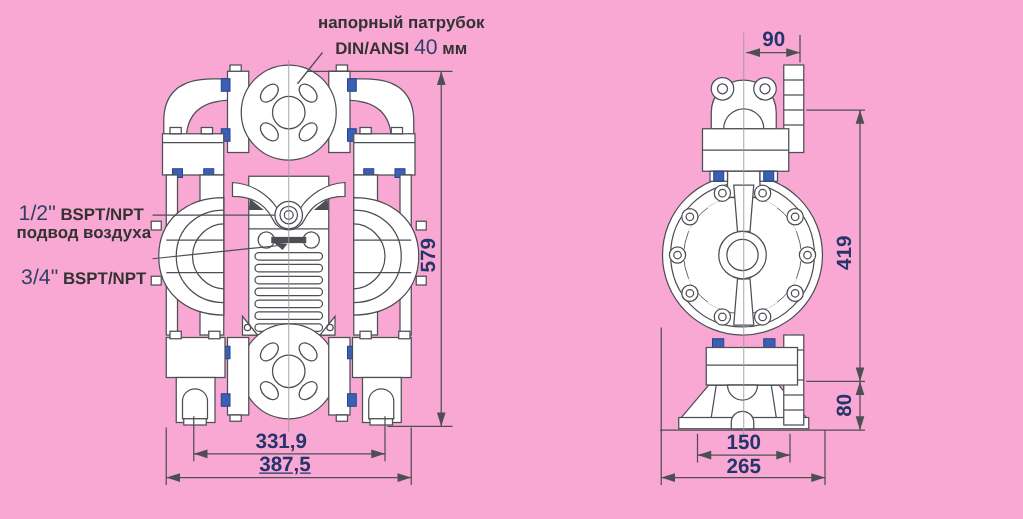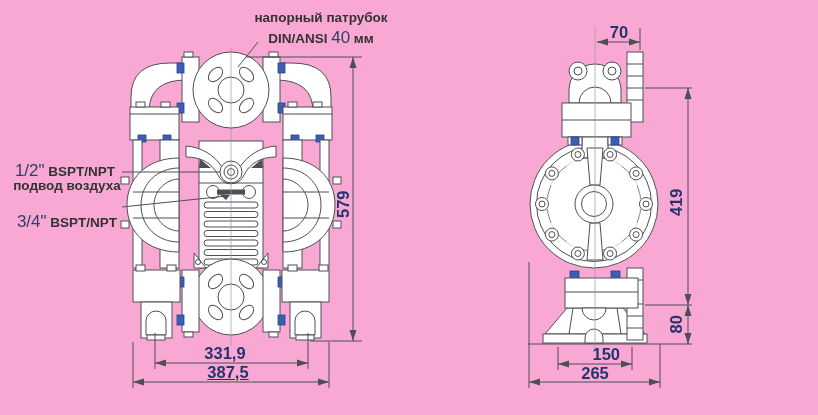--- a/index.html
+++ b/index.html
@@ -319,19 +319,19 @@
 
 <div class="lbl" style="left:2px;top:212px;width:130px;">
   <span class="num">3/4"</span>
   <span>BSPT/NPT</span>
 </div>
 
 <div class="dim rot" style="left:321px;top:196px;width:44px;">579</div>
 <div class="dim" style="left:190px;top:345px;width:70px;">331,9</div>
 <div class="dim" style="left:191px;top:364px;width:74px;text-decoration:underline;">387,5</div>
 
-<div class="dim" style="left:600px;top:24px;width:38px;">70</div>
+<div class="dim" style="left:600px;top:24px;width:38px;">90</div>
 <div class="dim rot" style="left:654px;top:194px;width:44px;">419</div>
 <div class="dim rot" style="left:658px;top:316px;width:36px;">80</div>
-<div class="dim" style="left:570px;top:346px;width:50px;text-align:right;">150</div>
+<div class="dim" style="left:570px;top:346px;width:50px;">150</div>
 <div class="dim" style="left:570px;top:365px;width:50px;">265</div>
 
 </div>
 
 </body></html>

